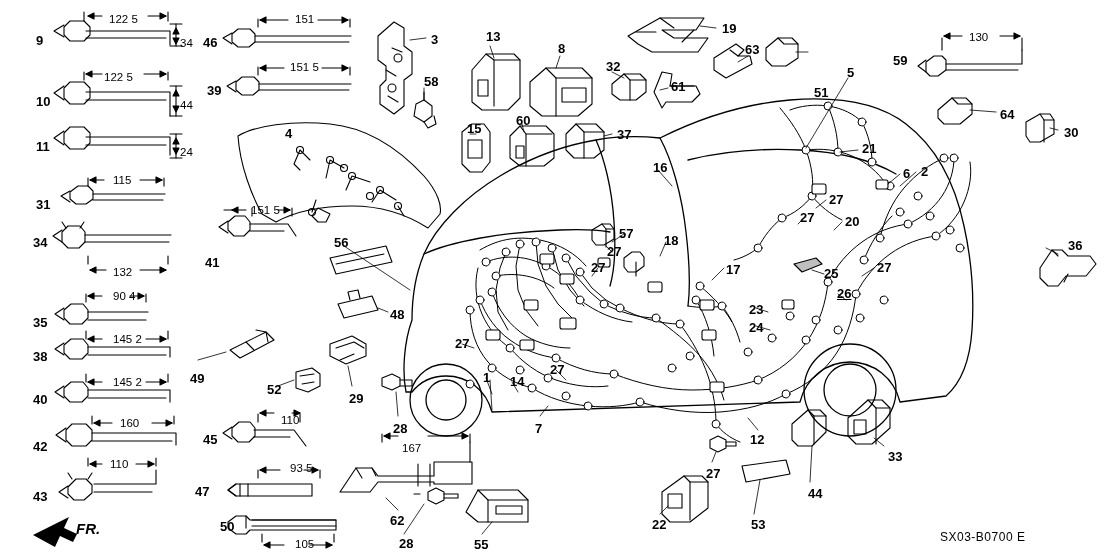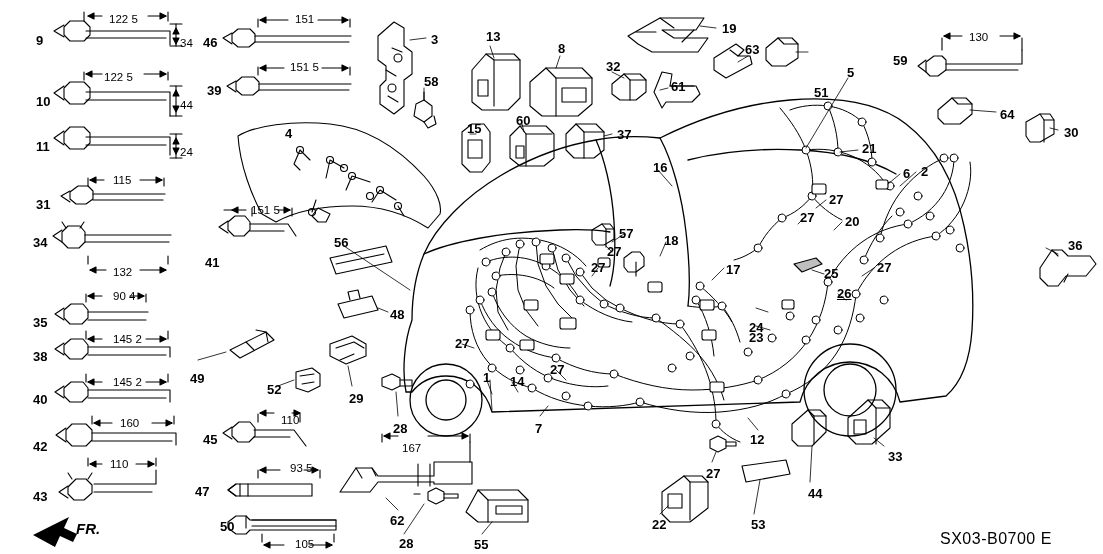--- a/index.html
+++ b/index.html
@@ -24,21 +24,21 @@
     position:absolute;
     font-family:"Liberation Sans", sans-serif;
     font-size:11.5px;
     color:#000;
     white-space:nowrap;
     line-height:1;
   }
   .code{
     position:absolute;
     font-family:"Liberation Sans", sans-serif;
-    font-size:16px;
+    font-size:12px;
     color:#000;
     letter-spacing:.5px;
   }
   .fr{
     position:absolute;
     font-family:"Liberation Sans", sans-serif;
     font-size:15px;
     font-weight:bold;
     font-style:italic;
     color:#000;
@@ -723,21 +723,21 @@
       <div class="lbl" style="left: 619px; top: 227px;">57</div>
       <div class="lbl" style="left: 664px; top: 234px;">18</div>
       <div class="lbl" style="left: 1048px; top: 239px; margin-left: 20px;">36</div>
       <div class="lbl" style="left: 334px; top: 236px;">56</div>
       <div class="lbl" style="left: 607px; top: 245px;">27</div>
       <div class="lbl" style="left: 591px; top: 261px;">27</div>
       <div class="lbl" style="left: 726px; top: 263px;">17</div>
       <div class="lbl" style="left: 877px; top: 261px;">27</div>
       <div class="lbl" style="left: 824px; top: 267px;">25</div>
       <div class="lbl" style="left: 837px; top: 287px; text-decoration: underline;">26</div>
-      <div class="lbl" style="left: 749px; top: 303px; margin-top: 28px;">23</div>
+      <div class="lbl" style="left: 749px; top: 303px;">23</div>
       <div class="lbl" style="left: 749px; top: 321px;">24</div>
       <div class="lbl" style="left: 33px; top: 316px;">35</div>
       <div class="lbl" style="left: 390px; top: 308px;">48</div>
       <div class="lbl" style="left: 33px; top: 350px;">38</div>
       <div class="lbl" style="left: 190px; top: 356px; margin-top: 16px;">49</div>
       <div class="lbl" style="left: 455px; top: 337px;">27</div>
       <div class="lbl" style="left: 550px; top: 363px;">27</div>
       <div class="lbl" style="left: 267px; top: 383px;">52</div>
       <div class="lbl" style="left: 349px; top: 392px;">29</div>
       <div class="lbl" style="left: 33px; top: 393px;">40</div>

